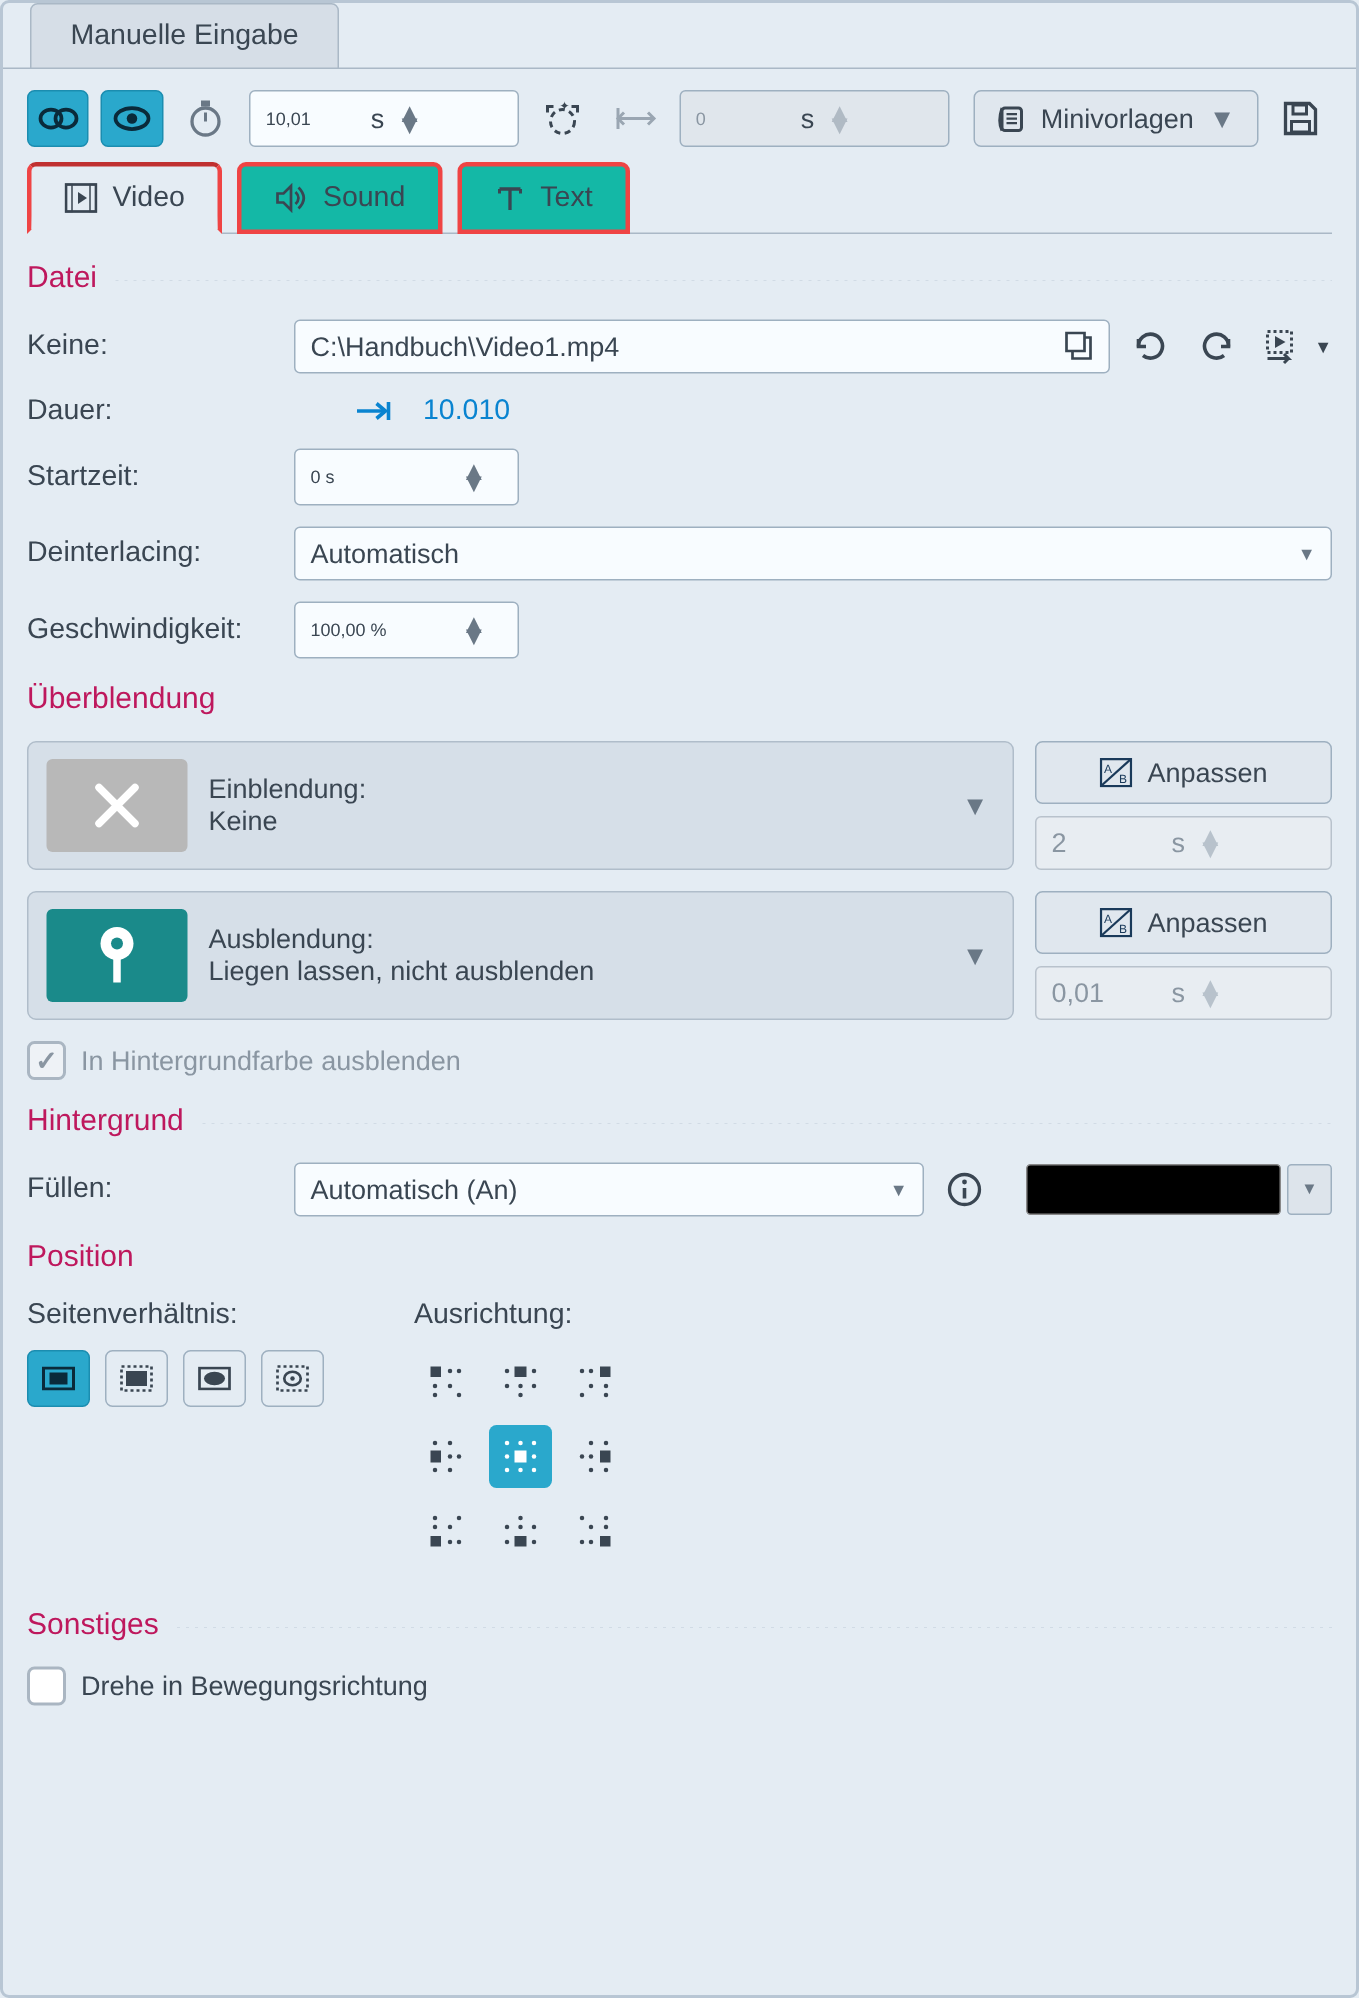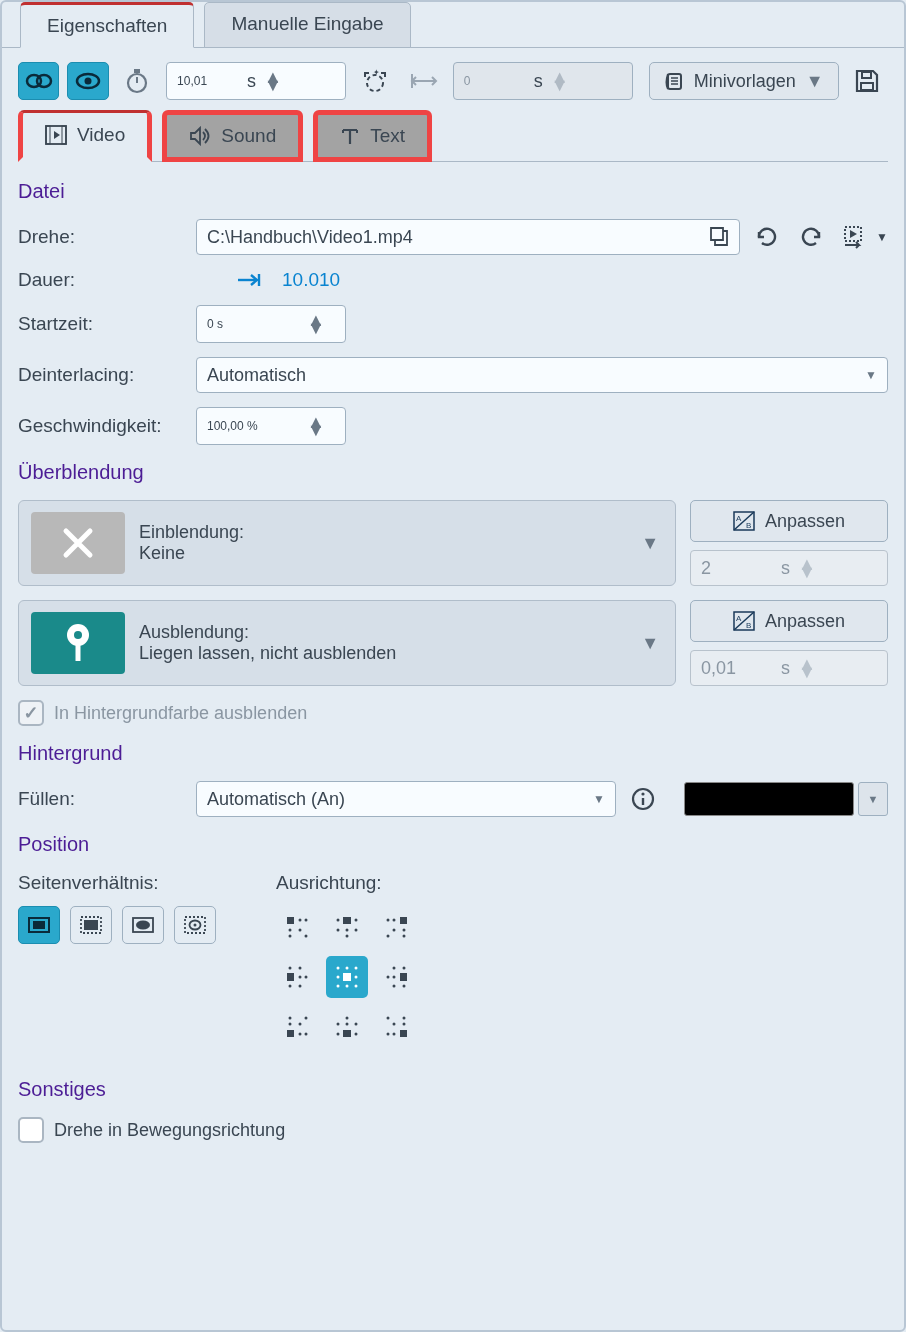--- a/index.html
+++ b/index.html
@@ -68,37 +68,37 @@
   display: flex; align-items: center; gap: 10px;
   padding: 6px 14px; height: 38px;
   background: #e0e7ee; border: 1px solid #9eb0c0; border-radius: 5px;
   cursor: pointer; font-size: 18px; color: #3a4652;
 }
 
 
 .sub-tabs { display: flex; margin-top: 6px; }
 .sub-tab {
   padding: 10px 22px;
-  background: #a3a3a3;
-  border: 5px solid #ef4444;
+  background: #14b8a6;
+  border: 3px solid #ef4444;
   border-radius: 6px 6px 0 0;
   margin-right: 10px;
   display: flex; align-items: center; gap: 10px;
   cursor: pointer; font-size: 19px;
 }
 .sub-tab.active {
   background: #e4ecf3;
   border-bottom-color: #e4ecf3;
   border-top: 3px solid #c03030;
 }
 .sub-line { border-bottom: 1px solid #aab8c6; margin-top: -1px; margin-bottom: 18px; }
 
 
 .section-header { display: flex; align-items: center; margin: 16px 0 16px 0; gap: 10px; }
-.section-header span { font-size: 20px; color: #4c1d95; }
+.section-header span { font-size: 20px; color: #be185d; }
 .section-header::after {
   content: ""; flex: 1; height: 2px;
   background-image: radial-gradient(circle, #9aaaba 1px, transparent 1px);
   background-size: 6px 6px; background-repeat: repeat-x;
 }
 
 
 .row { display: flex; align-items: center; margin-bottom: 14px; }
 .row-label { width: 178px; color: #3a4652; font-size: 19px; }
 .text-input {
@@ -177,21 +177,20 @@
 .col h { display:block; margin-bottom:12px; font-size:19px; color:#3a4652; }
 
 svg { display: block; }
 </style>
 </head>
 <body>
 
 <div class="panel">
 
   <div class="top-tabs">
-    <div class="top-tab active"><span>Eigenschaften</span></div>
     <div class="top-tab"><span>Manuelle Eingabe</span></div>
   </div>
   <div class="tab-line"></div>
 
   <div class="content">
 
     <div class="toolbar">
       <div class="icon-btn active">
         <svg width="28" height="18" viewBox="0 0 28 18">
             <ellipse cx="9" cy="9" rx="7" ry="6" fill="none" stroke="#0a2a3a" stroke-width="2.5"></ellipse>
@@ -284,21 +283,21 @@
         <span>Text</span>
       </div>
     </div>
     <div class="sub-line"></div>
 
     <div class="section-header">
         <span>Datei</span>
       </div>
 
     <div class="row">
-      <div class="row-label">Drehe:</div>
+      <div class="row-label">Keine:</div>
       <div class="text-input">
         <span>C:\Handbuch\Video1.mp4</span>
         <svg width="20" height="22" viewBox="0 0 20 22">
             <path d="M2 2 h12 v12 h-12 z M14 5 h4 v14 h-12 v-5" fill="none" stroke="#3a4652" stroke-width="1.8"></path>
           </svg>
       </div>
       <div class="icon-row-btn">
         <svg width="26" height="26" viewBox="0 0 26 26">
             <path d="M5 13 a8 8 0 1 1 3 6" fill="none" stroke="#3a4652" stroke-width="2.4"></path>
             <path d="M5 8 l0 5 l5 0" fill="none" stroke="#3a4652" stroke-width="2.4"></path>

